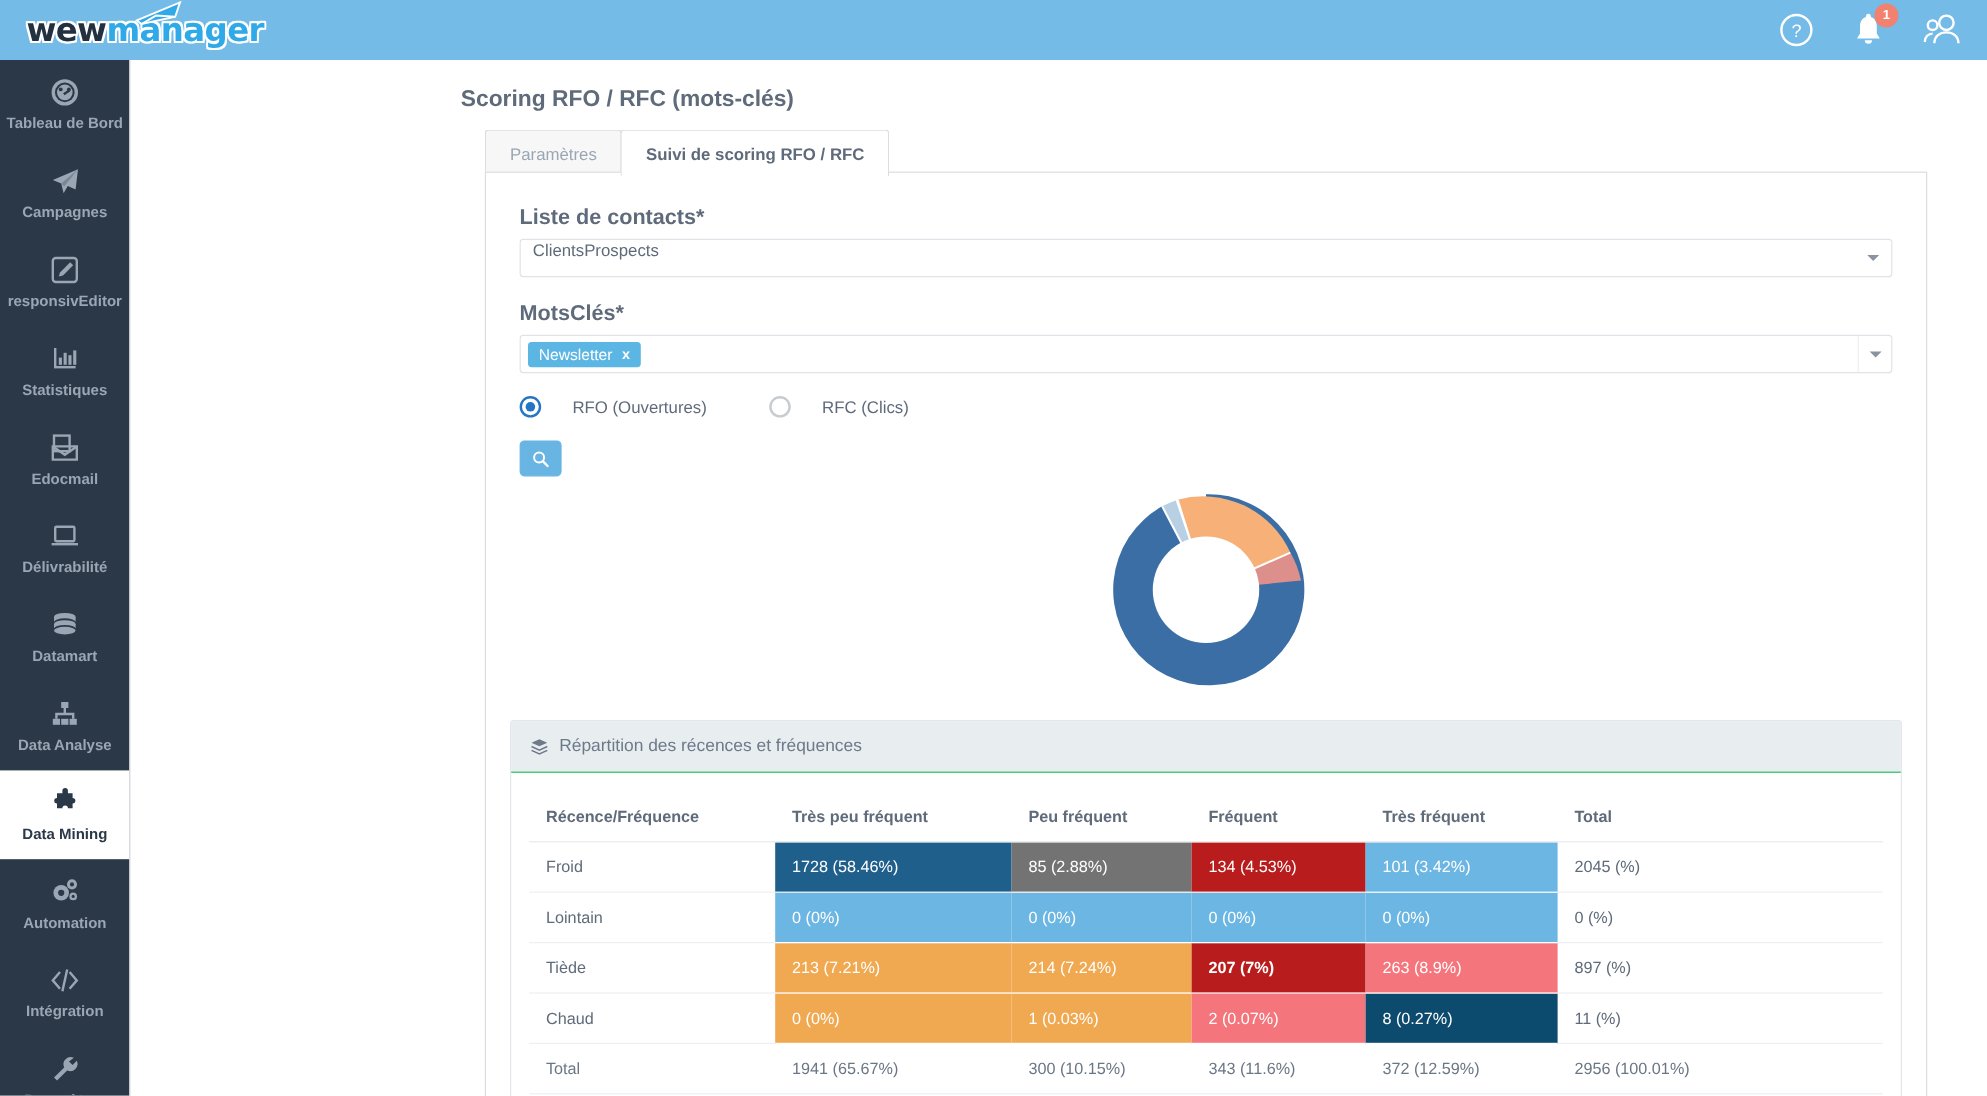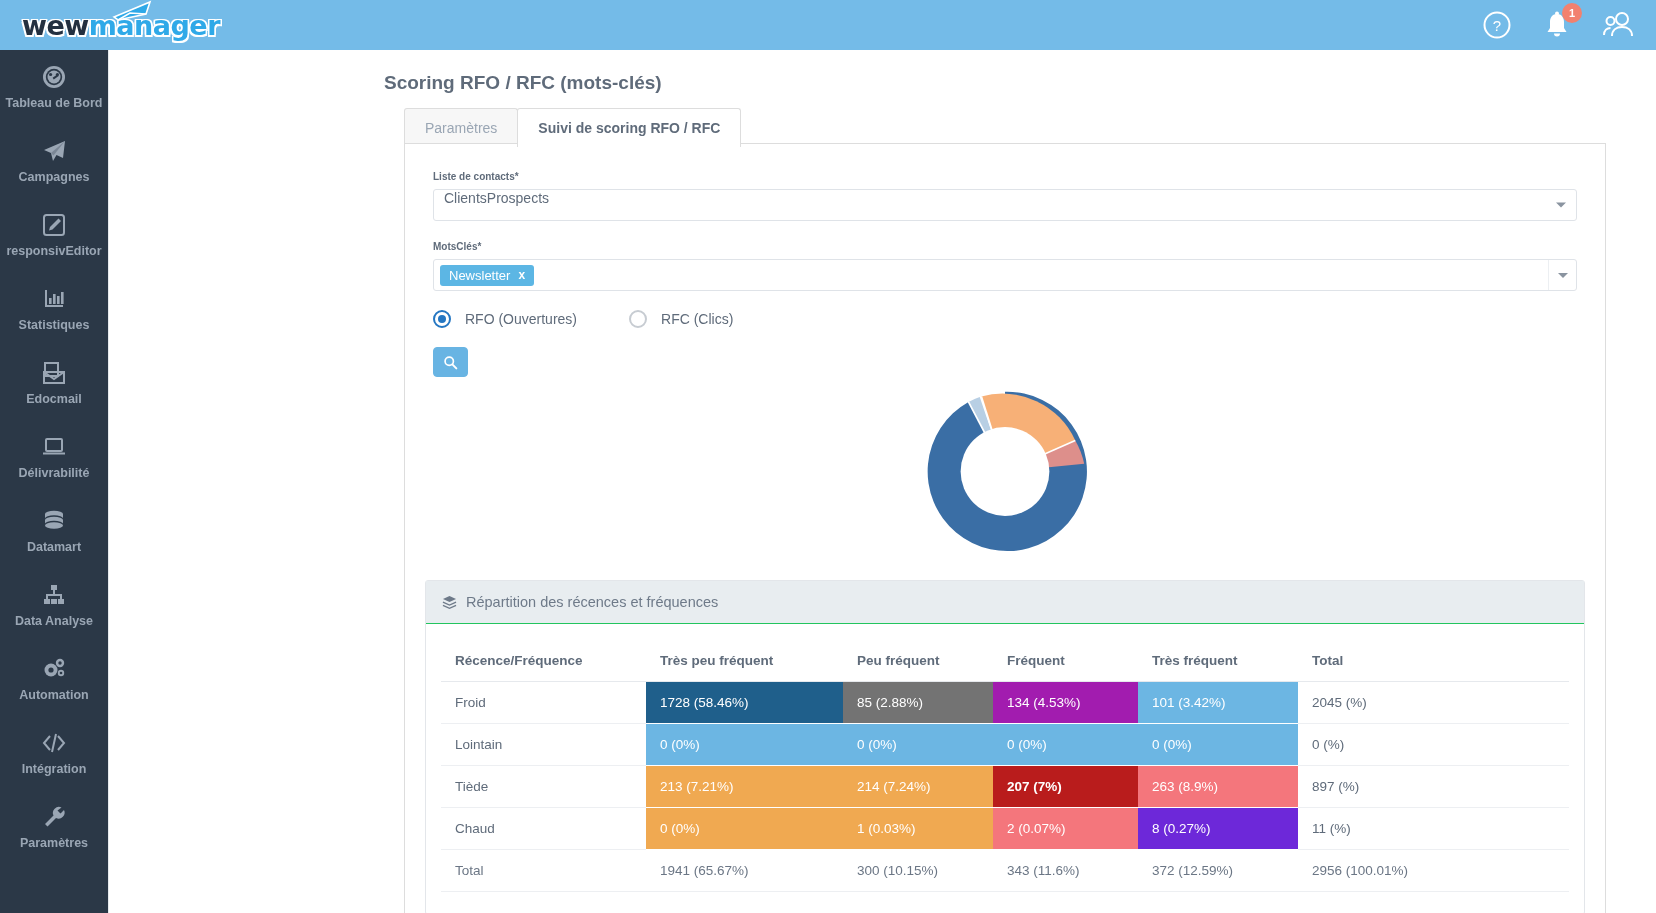--- a/index.html
+++ b/index.html
@@ -107,21 +107,21 @@
   }
 
   .panel {
     position: absolute; left: 295px; top: 93px;
     width: 1202px; min-height: 740px;
     border: 1px solid #ddd;
     background: #fff;
   }
 
   .field-label {
-    font-size: 10px; font-weight: bold; color: #5f6b7a;
+    font-size: 18px; font-weight: bold; color: #5f6b7a;
     margin-bottom: 7px;
   }
   .form-area { padding: 27px 28px 0 28px; }
 
   .select-box {
     height: 32px; border: 1px solid #dfe3e8; border-radius: 3px;
     background: #fff;
     display: flex; align-items: flex-start;
     padding: 0 10px;
     font-size: 14px; color: #5f6b7a;
@@ -147,21 +147,21 @@
   }
   .tag-x { font-weight: bold; font-size: 12px; }
   .tagbox-caret-sep {
     position: absolute; right: 0; top: 0; bottom: 0; width: 28px;
     border-left: 1px solid #eceff2;
     display: flex; align-items: center; justify-content: center;
     cursor: pointer;
   }
 
   .radios { display: flex; align-items: center; gap: 52px; margin-top: 19px; }
-  .radio { display: flex; align-items: center; gap: 14px; cursor: pointer; font-size: 14px; color: #5f6b7a; }
+  .radio { display: flex; align-items: center; gap: 26px; cursor: pointer; font-size: 14px; color: #5f6b7a; }
   .rdot { width: 18px; height: 18px; border-radius: 50%; border: 2px solid #c7ccd2; background: #fff; display: flex; align-items: center; justify-content: center; }
   .rdot.on { border-color: #2476c2; }
   .rdot.on::after { content: ""; width: 8px; height: 8px; border-radius: 50%; background: #2476c2; }
 
   .search-btn {
     margin-top: 19px;
     width: 35px; height: 30px; border-radius: 4px;
     background: #68b4e3; border: 1px solid #68b4e3;
     display: flex; align-items: center; justify-content: center;
     cursor: pointer;
@@ -334,20 +334,28 @@
           <rect x="10" y="3" width="6" height="5" fill="#9aa6b4"></rect>
           <rect x="3" y="17" width="6" height="5" fill="#9aa6b4"></rect>
           <rect x="10" y="17" width="6" height="5" fill="#9aa6b4"></rect>
           <rect x="17" y="17" width="6" height="5" fill="#9aa6b4"></rect>
           <path d="M13 8 L13 13 M6 17 L6 13 L20 13 L20 17" fill="none" stroke="#9aa6b4" stroke-width="2"></path>
         </svg>
     </span>
     <span>Data Analyse</span>
   </div>
 
+  <div class="snav-item active">
+    <span class="sicon">
+      <svg viewBox="0 0 26 26" width="26" height="26">
+          <path d="M11 3 a2.3 2.3 0 0 1 4.6 0 L15.6 5 L19.5 5 L19.5 9 a2.3 2.3 0 0 1 0 4.6 L19.5 17.5 L15.6 17.5 a2.3 2.3 0 0 0-4.6 0 L6.5 17.5 L6.5 13.6 a2.3 2.3 0 0 1 0-4.6 L6.5 5 L11 5 Z" fill="#2b3847"></path>
+        </svg>
+    </span>
+    <span>Data Mining</span>
+  </div>
 
   <div class="snav-item">
     <span class="sicon">
       <svg viewBox="0 0 26 26" width="26" height="26">
           <circle cx="10" cy="14" r="6.5" fill="#9aa6b4"></circle>
           <circle cx="10" cy="14" r="2.6" fill="#2b3847"></circle>
           <circle cx="19" cy="7" r="4.2" fill="#9aa6b4"></circle>
           <circle cx="19" cy="7" r="1.7" fill="#2b3847"></circle>
           <circle cx="20" cy="17" r="3.2" fill="#9aa6b4"></circle>
           <circle cx="20" cy="17" r="1.3" fill="#2b3847"></circle>
@@ -469,21 +477,21 @@
               <th style="width:160px">Très fréquent</th>
               <th>Total</th>
             </tr>
           </thead>
           <tbody>
 
             <tr>
               <td>Froid</td>
               <td class="cell-colored" style="background-color: rgb(31, 95, 139);">1728 (58.46%)</td>
               <td class="cell-colored" style="background-color: #737373;">85 (2.88%)</td>
-              <td class="cell-colored" style="background-color: #a21caf;">134 (4.53%)</td>
+              <td class="cell-colored" style="background-color: #b91c1c;">134 (4.53%)</td>
               <td class="cell-colored" style="background-color: rgb(108, 182, 227);">101 (3.42%)</td>
               <td>2045 (%)</td>
             </tr>
 
             <tr>
               <td>Lointain</td>
               <td class="cell-colored" style="background-color: rgb(108, 182, 227);">0 (0%)</td>
               <td class="cell-colored" style="background-color: rgb(108, 182, 227);">0 (0%)</td>
               <td class="cell-colored" style="background-color: rgb(108, 182, 227);">0 (0%)</td>
               <td class="cell-colored" style="background-color: rgb(108, 182, 227);">0 (0%)</td>
@@ -497,21 +505,21 @@
               <td class="cell-colored" style="background-color: #b91c1c; font-weight: bold;">207 (7%)</td>
               <td class="cell-colored" style="background-color: rgb(244, 118, 124);">263 (8.9%)</td>
               <td>897 (%)</td>
             </tr>
 
             <tr>
               <td>Chaud</td>
               <td class="cell-colored" style="background-color: rgb(240, 169, 81);">0 (0%)</td>
               <td class="cell-colored" style="background-color: rgb(240, 169, 81);">1 (0.03%)</td>
               <td class="cell-colored" style="background-color: rgb(244, 118, 124);">2 (0.07%)</td>
-              <td class="cell-colored" style="background-color: #6d28d9;">8 (0.27%)</td>
+              <td class="cell-colored" style="background-color: #0c4a6e;">8 (0.27%)</td>
               <td>11 (%)</td>
             </tr>
 
             <tr class="total-row">
               <td>Total</td>
               <td>1941 (65.67%)</td>
               <td>300 (10.15%)</td>
               <td>343 (11.6%)</td>
               <td>372 (12.59%)</td>
               <td>2956 (100.01%)</td>

